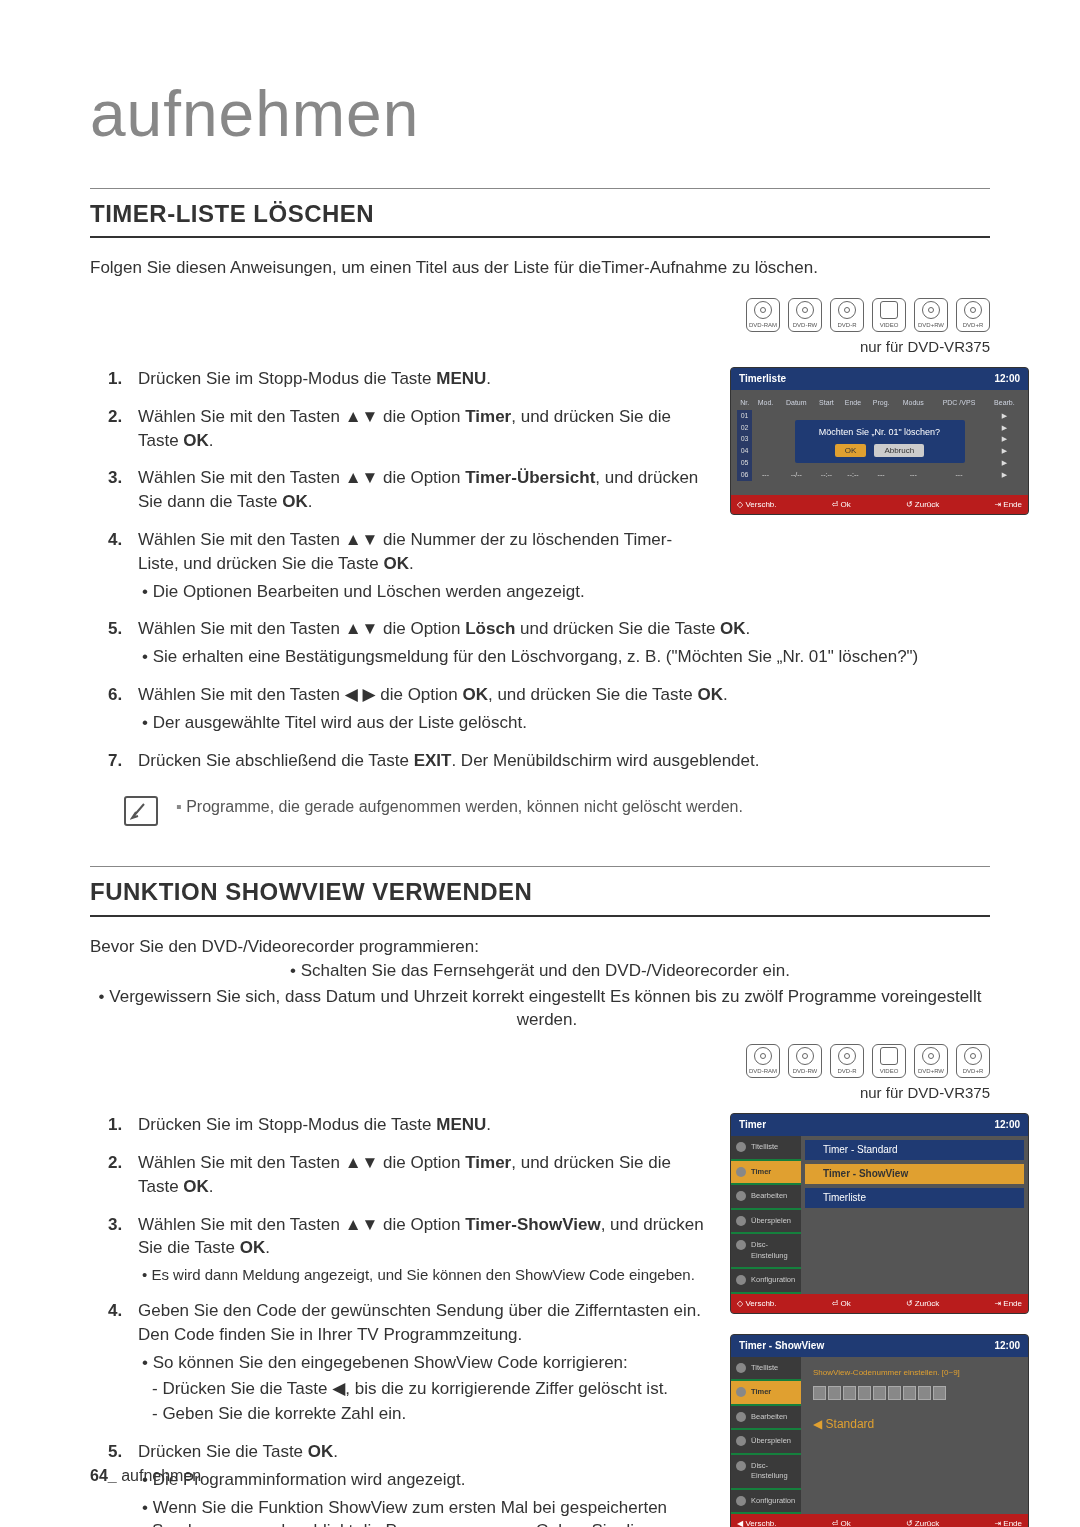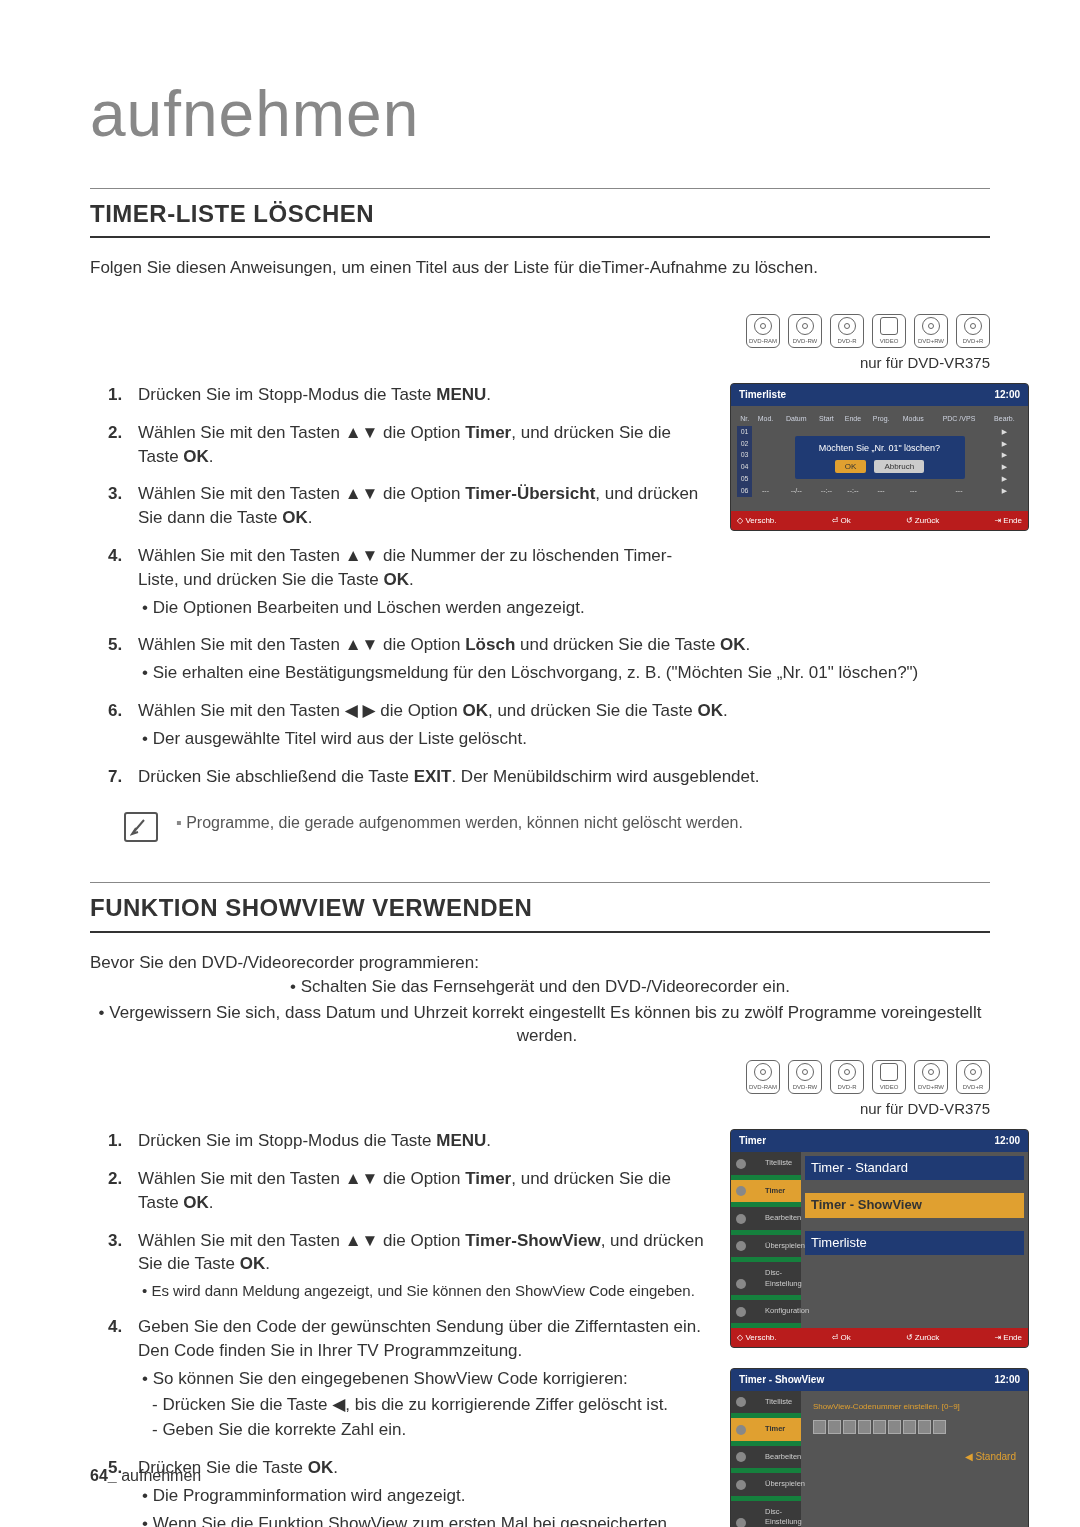--- a/index.html
+++ b/index.html
@@ -25,21 +25,21 @@
     font-size: 24px;
     font-weight: 700;
     color: #333;
     letter-spacing: 0.5px;
     padding-bottom: 6px;
     border-bottom: 2px solid #333;
     margin-bottom: 18px;
     border-top: 1px solid #888;
     padding-top: 8px;
   }
-  .intro { margin-bottom: 34px; }
+  .intro { margin-bottom: 18px; }
   .disc-row {
     display: flex;
     gap: 8px;
     justify-content: flex-end;
     margin-bottom: 4px;
   }
   .disc {
     width: 34px; height: 34px;
     border: 1.5px solid #666;
     border-radius: 6px;
@@ -138,30 +138,30 @@
   .osd .dialog{
     position:absolute; left:50%; top:30px; transform:translateX(-50%);
     background:#1f3a73; padding:6px 10px; border-radius:2px; text-align:center; width:170px;
   }
   .osd .dialog .btns{display:flex;gap:8px;justify-content:center;margin-top:5px;}
   .osd .dialog .btn{background:#ccc;color:#333;padding:1px 10px;border-radius:2px;font-size:8px;}
   .osd .dialog .btn.sel{background:#e0a030;}
 
   .osd2-body{display:flex;background:#555;min-height:120px;}
   .osd-sidebar{width:70px;background:#3a3a3a;display:flex;flex-direction:column;}
-  .osd-sidebar .item{padding:6px 5px;font-size:7.5px;color:#ccc;border-bottom:5px solid #15803d;display:flex;align-items:flex-end;gap:19px;}
+  .osd-sidebar .item{padding:6px 5px;font-size:7.5px;color:#ccc;border-bottom:2px solid #15803d;display:flex;align-items:flex-start;gap:5px;}
   .osd-sidebar .item.sel{background:#e0a030;color:#333;font-weight:700;}
   .osd-sidebar .ic{width:10px;height:10px;background:#888;border-radius:50%;flex-shrink:0;}
   .osd-main{flex:1;padding:4px;}
-  .osd-main .opt{background:#1f3a73;padding:3px 6px;margin-bottom:13px;font-size:13px;}
+  .osd-main .opt{background:#1f3a73;padding:3px 18px;margin-bottom:4px;font-size:10px;}
   .osd-main .opt.sel{background:#e0a030;color:#333;font-weight:700;}
   .osd-main .prompt{font-size:8px;padding:6px 8px;color:#e0a030;}
   .osd-main .inputboxes{display:flex;gap:2px;padding:2px 8px 8px;}
   .osd-main .inputboxes span{width:13px;height:14px;background:#888;border:1px solid #aaa;}
-  .osd-main .std{padding:8px;font-size:10px;color:#e0a030;text-align:right;}
+  .osd-main .std{padding:8px;font-size:12px;color:#e0a030;}
   .osd-main .std::before{content:"◀ ";}
 
   .footer{
     position:absolute;
     bottom:40px;
     left:90px;
     font-size:16px;
   }
   .footer .pn{font-weight:700;}
 </style>

